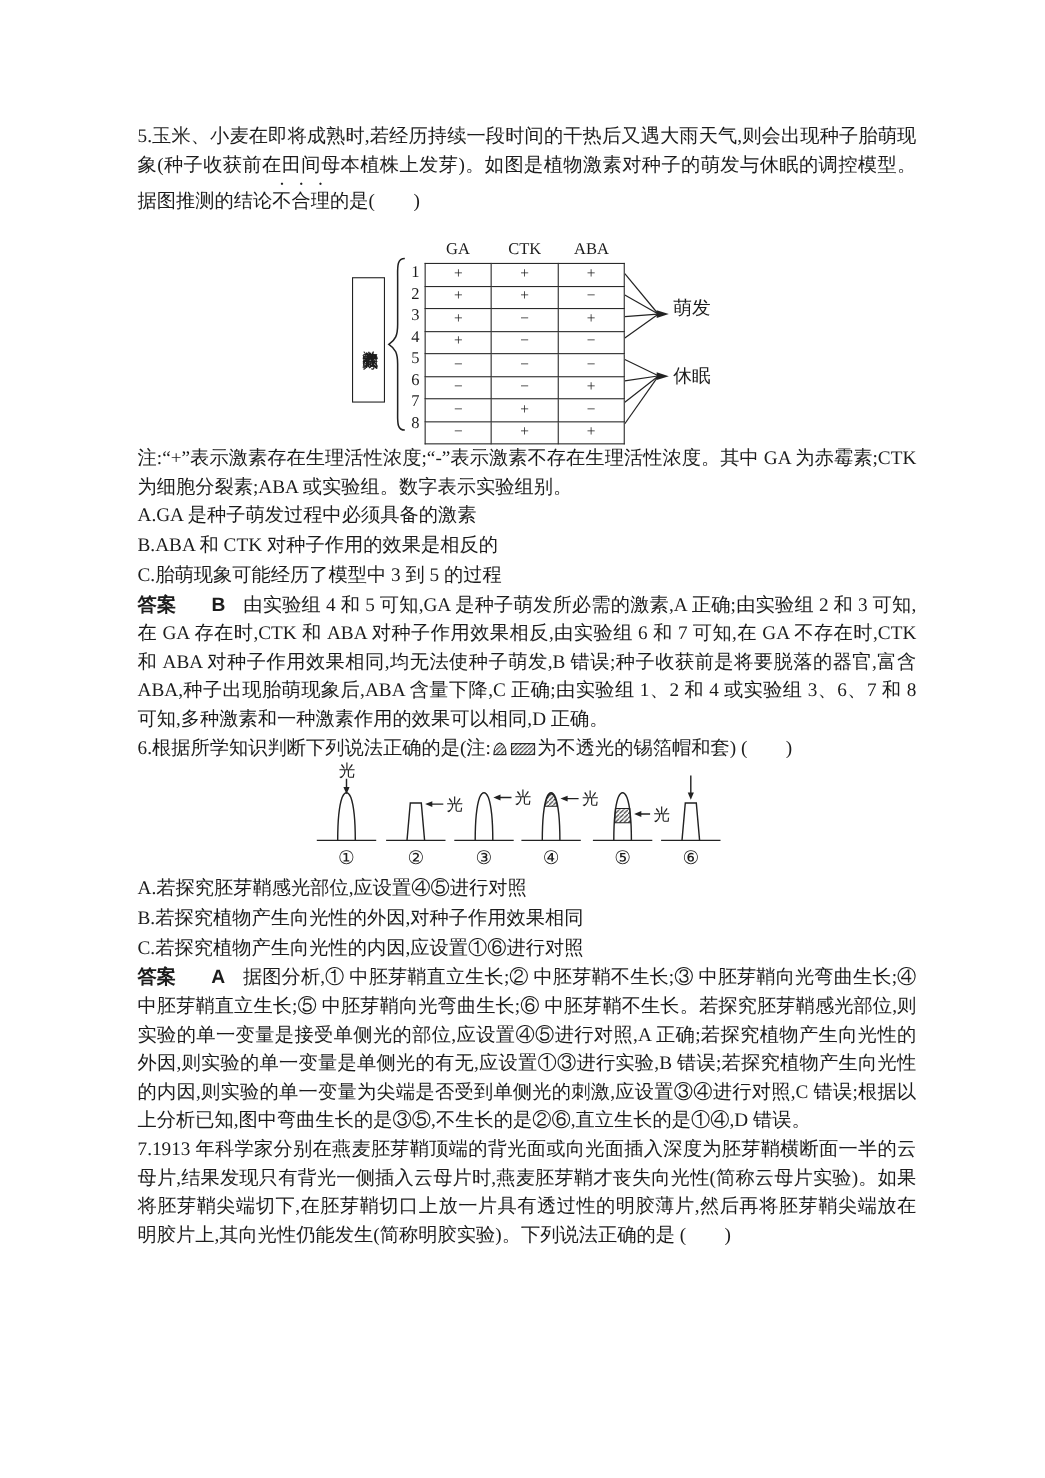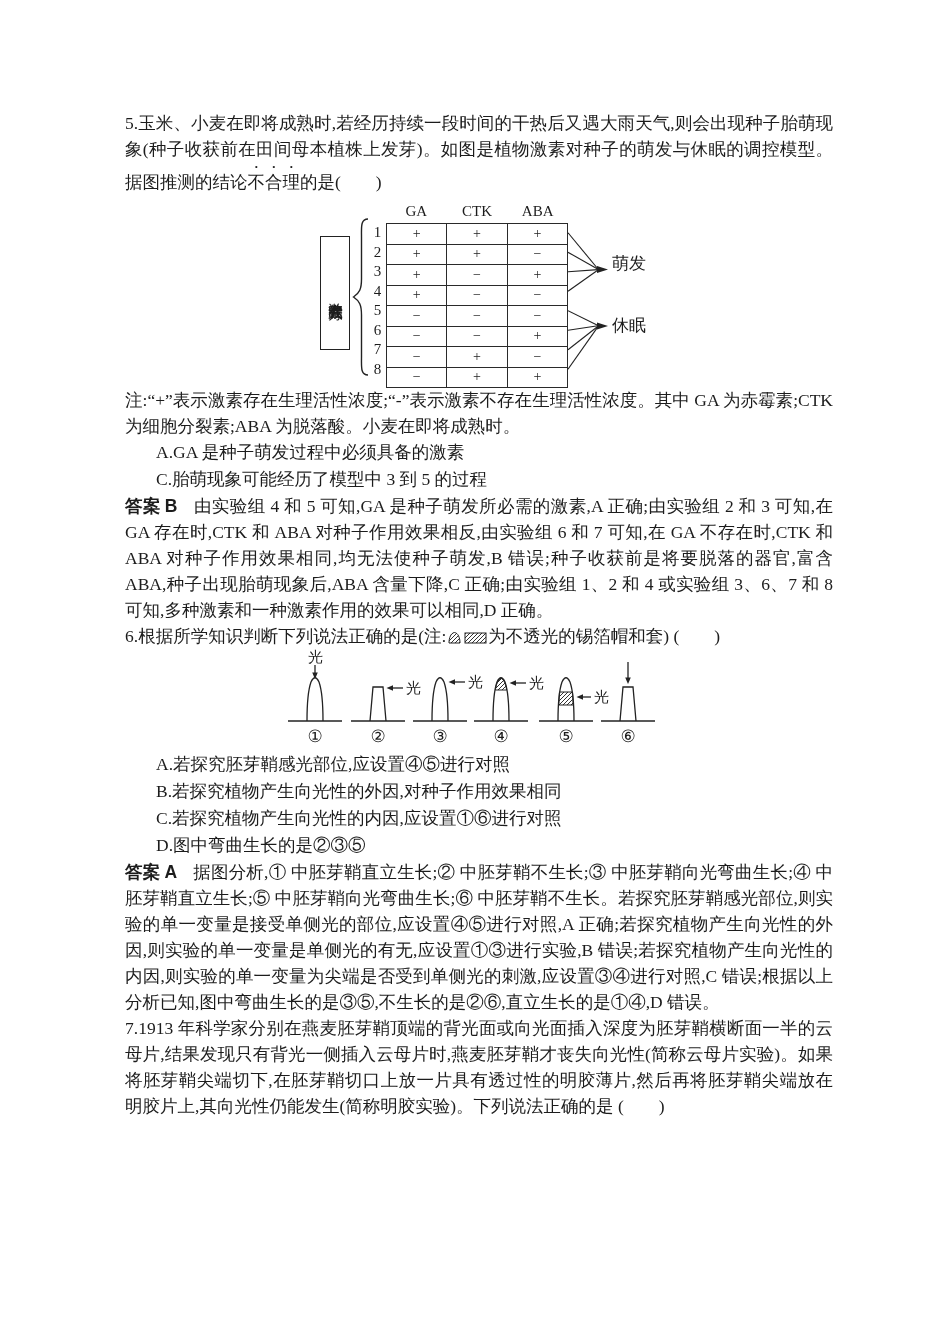--- a/index.html
+++ b/index.html
@@ -13,30 +13,30 @@
   }
   .content{
     position:absolute;left:125px;top:110px;width:708px;
     font-size:17.5px;line-height:26px;text-align:justify;
   }
   p{margin:0;}
   .emph{
     -webkit-text-emphasis:filled dot;-webkit-text-emphasis-position:over;
     text-emphasis:filled dot;text-emphasis-position:over right;
   }
-  .opt{line-height:27px;margin-left:31px;}
+  .opt{line-height:27px;}
   .answer{text-align:justify;}
   .ans-label,.ans-letter{
     font-family:"Liberation Sans","DejaVu Sans",sans-serif;
     font-weight:bold;
   }
-  .ans-label{margin-right:4px;}
+  .ans-label{margin-right:32px;}
   .ans-letter{margin-right:16px;}
   
-  .fig5{position:relative;height:182px;margin:8px 0 2px 195px;width:400px;}
+  .fig5{position:relative;height:182px;margin:24px 0 2px 195px;width:400px;}
   .fig5 *{line-height:normal;}
   .fig5-header{position:absolute;left:66px;top:0;width:182px;display:flex;}
   .fig5-header span{flex:1;text-align:center;font-size:15px;}
   .fig5-sidebox{
     position:absolute;left:0;top:33px;width:28px;height:112px;
     border:1.5px solid #222;display:flex;align-items:center;justify-content:center;
   }
   .fig5-sidebox span{
     writing-mode:vertical-rl;text-orientation:upright;
     font-size:14.5px;letter-spacing:0.5px;white-space:nowrap;
@@ -152,23 +152,24 @@
           <path d="M0 146.25 L30 103.6"></path>
         </g>
         <polygon points="40,46.5 29,43 29,50" fill="#222"></polygon>
         <polygon points="40,103 29,99.5 29,106.5" fill="#222"></polygon>
       </svg>
 
       <span class="fig5-outcome germ">萌发</span>
       <span class="fig5-outcome dorm">休眠</span>
     </div>
 
-    <p class="note">注:“+”表示激素存在生理活性浓度;“-”表示激素不存在生理活性浓度。其中 GA 为赤霉素;CTK 为细胞分裂素;ABA 为脱落酸。小麦在即将成熟时。</p>
+    <p class="note">注:“+”表示激素存在生理活性浓度;“-”表示激素不存在生理活性浓度。其中 GA 为赤霉素;CTK 为细胞分裂素;ABA 或实验组。数字表示实验组别。</p>
 
     <div class="opt">A.GA 是种子萌发过程中必须具备的激素</div>
+    <div class="opt">B.ABA 和 CTK 对种子作用的效果是相反的</div>
     <div class="opt">C.胎萌现象可能经历了模型中 3 到 5 的过程</div>
 
     <p class="answer"><span class="ans-label">答案</span><span class="ans-letter">B</span><span>由实验组 4 和 5 可知,GA 是种子萌发所必需的激素,A 正确;由实验组 2 和 3 可知,在 GA 存在时,CTK 和 ABA 对种子作用效果相反,由实验组 6 和 7 可知,在 GA 不存在时,CTK 和 ABA 对种子作用效果相同,均无法使种子萌发,B 错误;种子收获前是将要脱落的器官,富含 ABA,种子出现胎萌现象后,ABA 含量下降,C 正确;由实验组 1、2 和 4 或实验组 3、6、7 和 8 可知,多种激素和一种激素作用的效果可以相同,D 正确。</span></p>
 
     <p class="stem"><span>6.根据所学知识判断下列说法正确的是(注:</span><svg class="inline-icon" width="15" height="13" viewBox="0 0 15 13">
           <defs>
             <pattern id="hc1" patternUnits="userSpaceOnUse" width="4" height="4">
               <path d="M0 4 L4 0" stroke="#333" stroke-width="1"></path>
             </pattern>
           </defs>
@@ -245,20 +246,19 @@
           <text x="218" y="93">④</text>
           <text x="283" y="93">⑤</text>
           <text x="345" y="93">⑥</text>
         </g>
       </svg>
     </div>
 
     <div class="opt">A.若探究胚芽鞘感光部位,应设置④⑤进行对照</div>
     <div class="opt">B.若探究植物产生向光性的外因,对种子作用效果相同</div>
     <div class="opt">C.若探究植物产生向光性的内因,应设置①⑥进行对照</div>
-    <div class="opt">D.图中弯曲生长的是②③⑤</div>
 
     <p class="answer"><span class="ans-label">答案</span><span class="ans-letter">A</span><span>据图分析,① 中胚芽鞘直立生长;② 中胚芽鞘不生长;③ 中胚芽鞘向光弯曲生长;④ 中胚芽鞘直立生长;⑤ 中胚芽鞘向光弯曲生长;⑥ 中胚芽鞘不生长。若探究胚芽鞘感光部位,则实验的单一变量是接受单侧光的部位,应设置④⑤进行对照,A 正确;若探究植物产生向光性的外因,则实验的单一变量是单侧光的有无,应设置①③进行实验,B 错误;若探究植物产生向光性的内因,则实验的单一变量为尖端是否受到单侧光的刺激,应设置③④进行对照,C 错误;根据以上分析已知,图中弯曲生长的是③⑤,不生长的是②⑥,直立生长的是①④,D 错误。</span></p>
 
     <p class="stem">7.1913 年科学家分别在燕麦胚芽鞘顶端的背光面或向光面插入深度为胚芽鞘横断面一半的云母片,结果发现只有背光一侧插入云母片时,燕麦胚芽鞘才丧失向光性(简称云母片实验)。如果将胚芽鞘尖端切下,在胚芽鞘切口上放一片具有透过性的明胶薄片,然后再将胚芽鞘尖端放在明胶片上,其向光性仍能发生(简称明胶实验)。下列说法正确的是 (　　)</p>
 
   </div>
 </div>
 
 </body></html>

